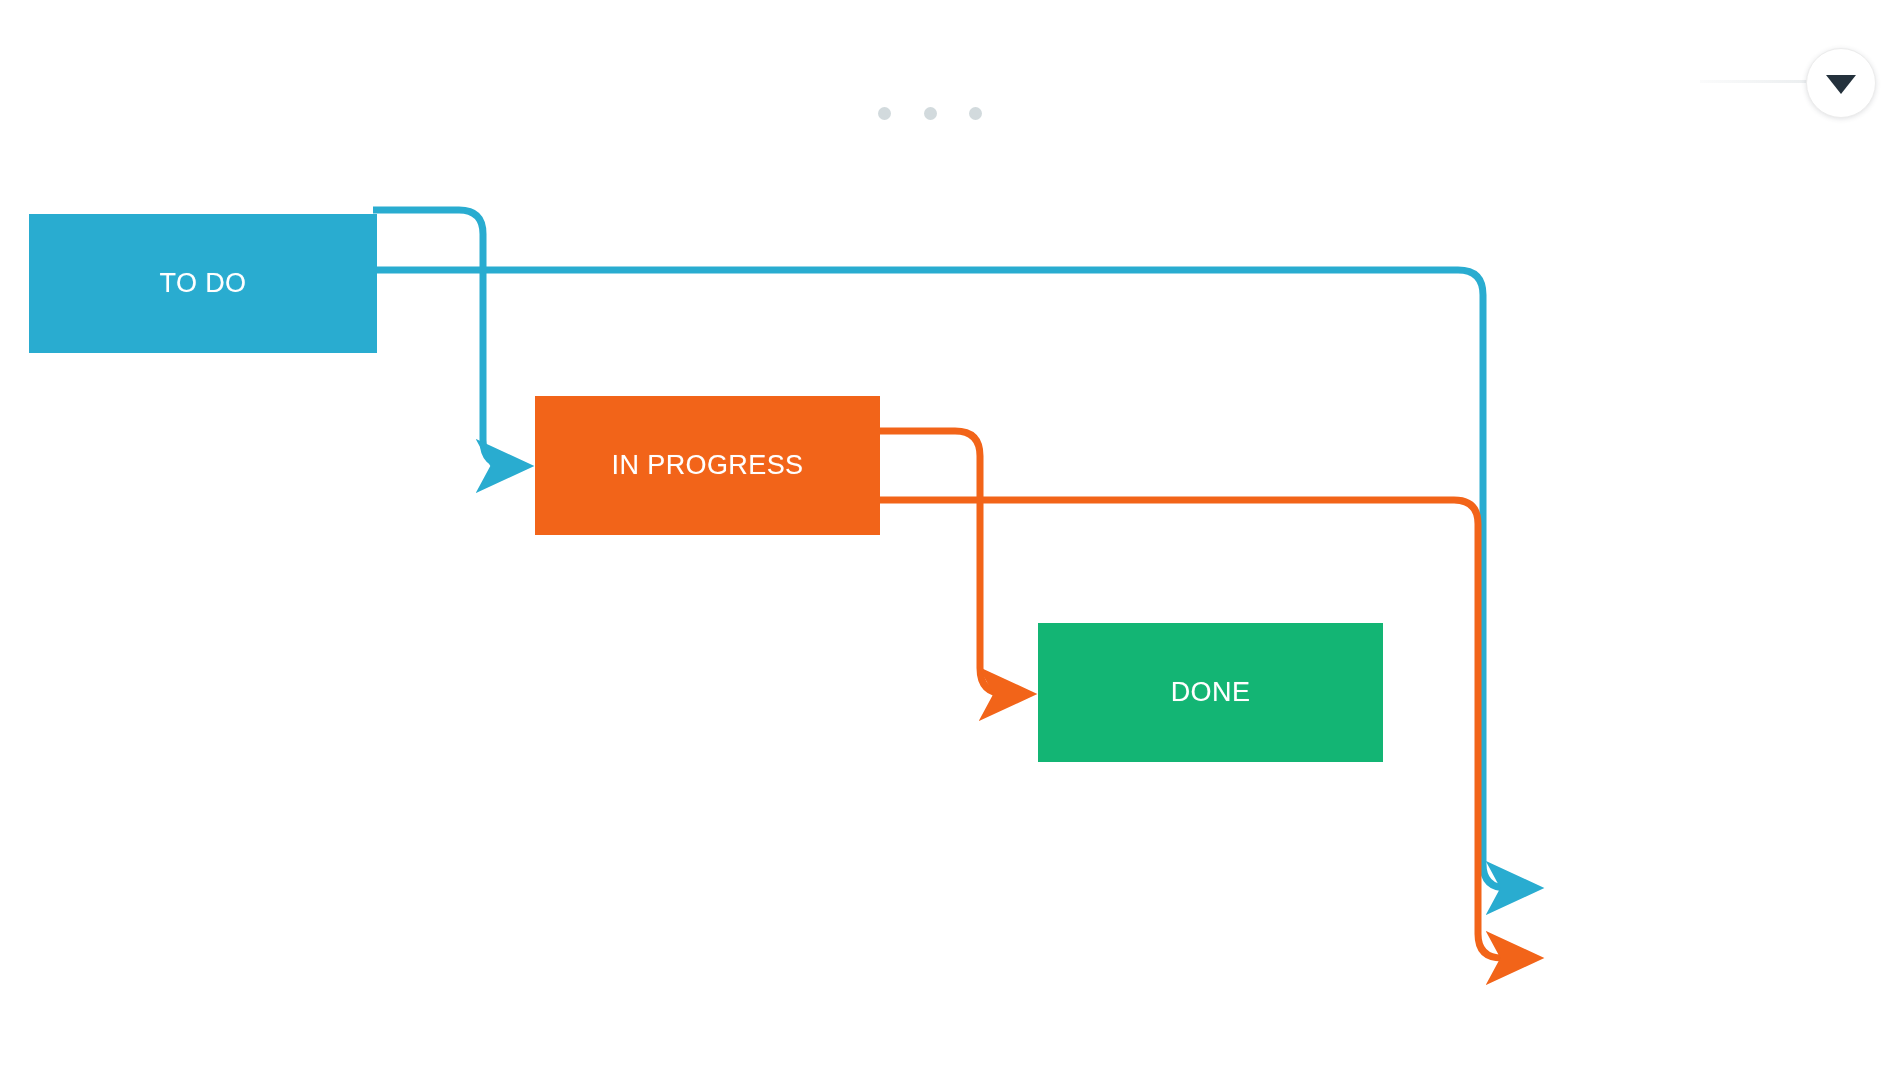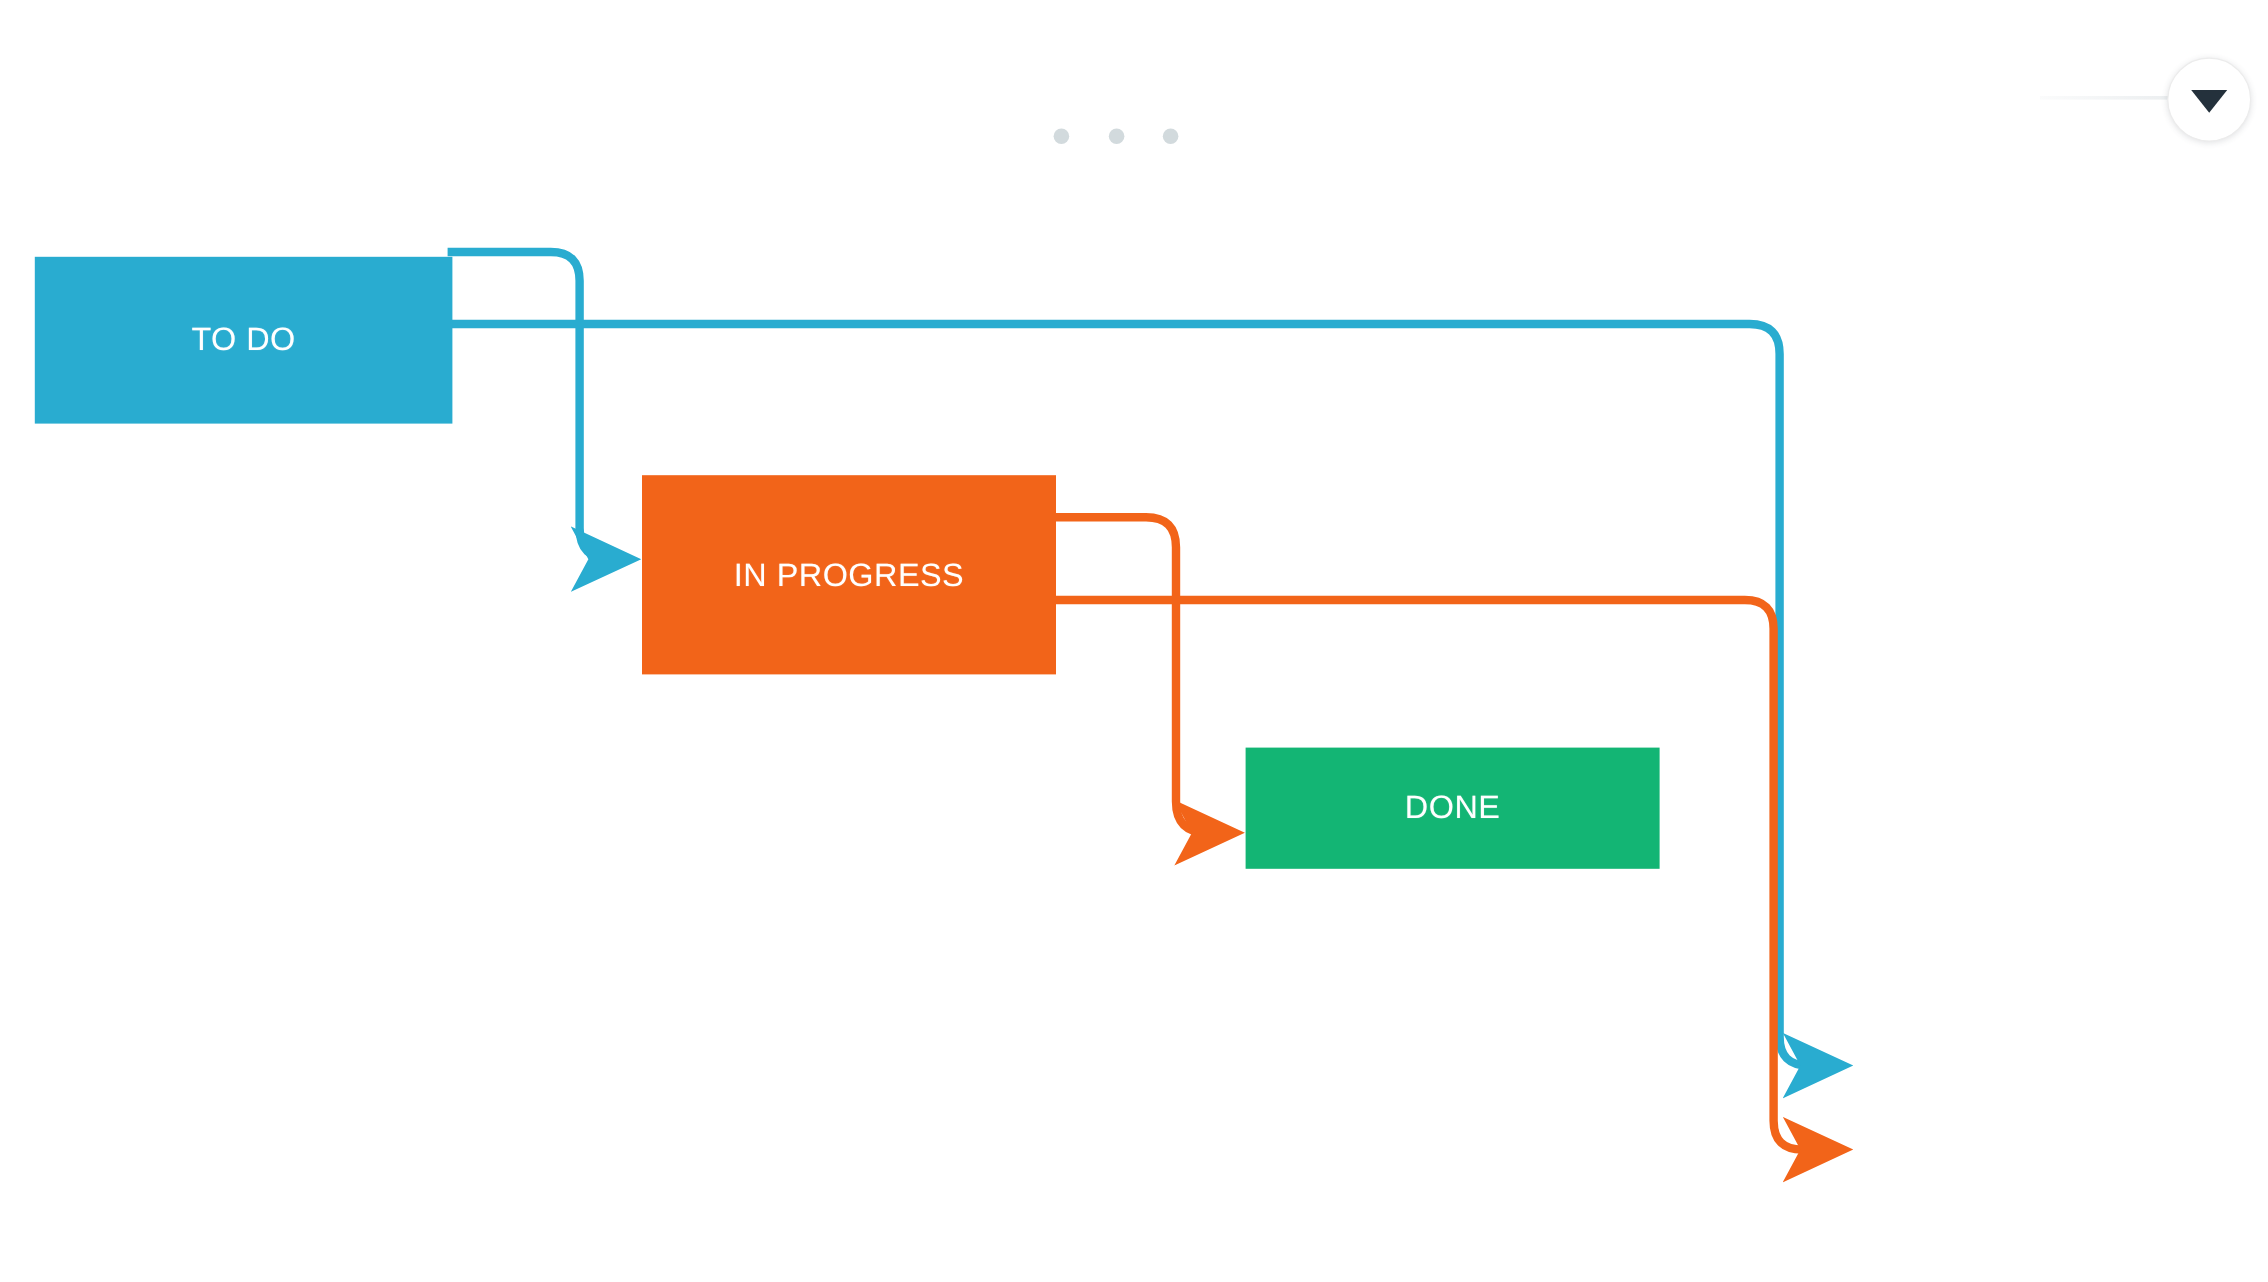--- a/index.html
+++ b/index.html
@@ -124,25 +124,25 @@
 
     <path d="M880,431 L955,431 Q980,431 980,456 L980,668 Q980,694 1006,694 L1022,694" fill="none" stroke="#f26419" stroke-width="7" stroke-linecap="butt" stroke-linejoin="round" marker-end="url(#arrow-orange)"></path>
 
     <path d="M880,500 L1454,500 Q1478,500 1478,524 L1478,934 Q1478,958 1502,958 L1529,958" fill="none" stroke="#f26419" stroke-width="7" stroke-linecap="butt" stroke-linejoin="round" marker-end="url(#arrow-orange)"></path>
   </svg>
 
   <div class="node" id="node-todo" style="left:29px; top:170px; width:348px; height:139px; background:#29acd0;margin-top:44px;">
     <span class="node-label">TO DO</span>
   </div>
 
-  <div class="node" id="node-in-progress" style="left:535px; top:396px; width:345px; height:166px; background:#f26419;">
+  <div class="node" id="node-in-progress" style="left:535px; top:396px; width:345px; height:139px; background:#f26419;">
     <span class="node-label">IN PROGRESS</span>
   </div>
 
-  <div class="node" id="node-done" style="left:1038px; top:623px; width:345px; height:101px; background:#13b574;">
+  <div class="node" id="node-done" style="left:1038px; top:623px; width:345px; height:139px; background:#13b574;">
     <span class="node-label">DONE</span>
   </div>
 
 
   <div id="ellipsis">
     <span class="dot"></span>
     <span class="dot"></span>
     <span class="dot"></span>
   </div>
 

